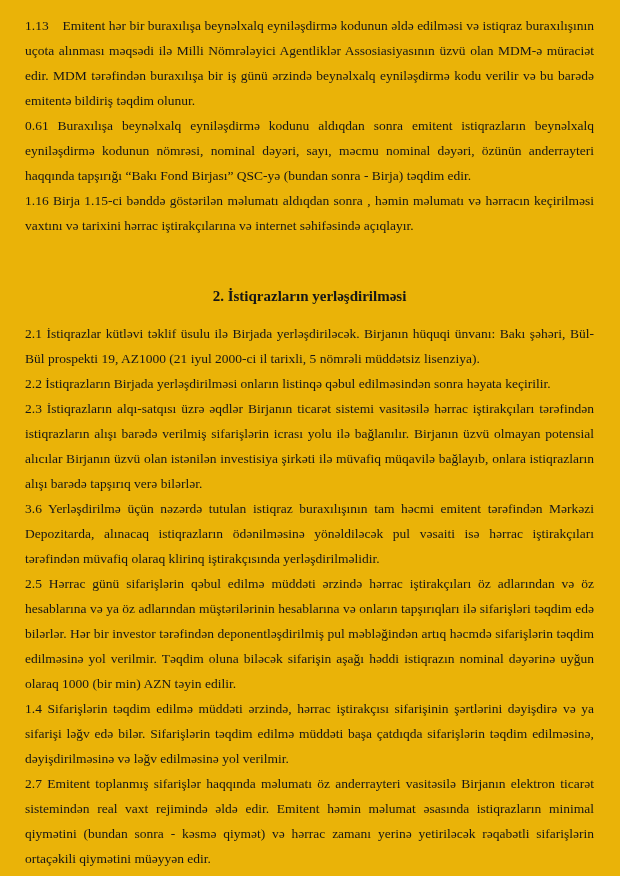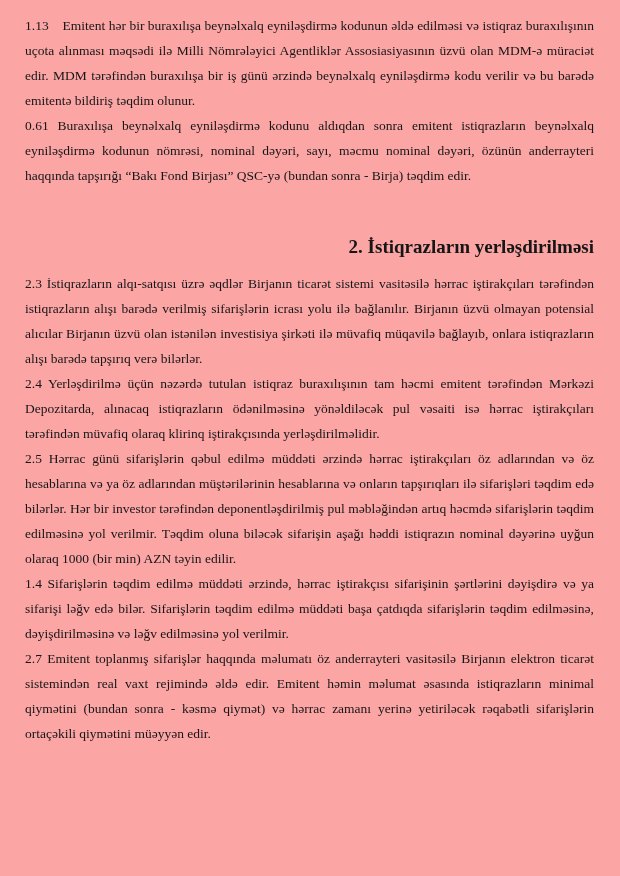--- a/index.html
+++ b/index.html
@@ -6,50 +6,53 @@
     margin: 0;
     padding: 0;
     background: #e9e7e2;
   }
   .page {
     position: relative;
     width: 620px;
     height: 876px;
     box-sizing: border-box;
     margin: 0 auto;
-    background: #fca5a5;
+    background: #eab308;
     padding: 13px 26px 8px 25px;
     font-family: "Liberation Serif", "DejaVu Serif", serif;
     font-size: 13.5px;
     line-height: 25px;
     color: #161616;
     text-align: justify;
     overflow: hidden;
   }
   .para {
     margin: 0;
     text-justify: inter-word;
   }
   .section-heading {
     margin: 46px 0 12px 0;
-    text-align: right;
-    font-size: 19px;
+    text-align: center;
+    font-size: 15px;
     font-weight: bold;
     line-height: 25px;
   }
 </style>
 </head>
 <body>
 
 <div class="page">
 
   <p class="para">1.13&nbsp;&nbsp;&nbsp;&nbsp;Emitent hər bir buraxılışa beynəlxalq eyniləşdirmə kodunun əldə edilməsi və istiqraz buraxılışının uçota alınması məqsədi ilə Milli Nömrələyici Agentliklər Assosiasiyasının üzvü olan MDM-ə müraciət edir. MDM tərəfindən buraxılışa bir iş günü ərzində beynəlxalq eyniləşdirmə kodu verilir və bu barədə emitentə bildiriş təqdim olunur.</p>
   <p class="para">0.61 Buraxılışa beynəlxalq eyniləşdirmə kodunu aldıqdan sonra emitent istiqrazların beynəlxalq eyniləşdirmə kodunun nömrəsi, nominal dəyəri, sayı, məcmu nominal dəyəri, özünün anderrayteri haqqında tapşırığı “Bakı Fond Birjası” QSC-yə (bundan sonra - Birja) təqdim edir.</p>
+  <p class="para">1.16 Birja 1.15-ci bənddə göstərilən məlumatı aldıqdan sonra , həmin məlumatı və hərracın keçirilməsi vaxtını və tarixini hərrac iştirakçılarına və internet səhifəsində açıqlayır.</p>
 
   <h2 class="section-heading">2. İstiqrazların yerləşdirilməsi</h2>
 
+  <p class="para">2.1 İstiqrazlar kütləvi təklif üsulu ilə Birjada yerləşdiriləcək. Birjanın hüquqi ünvanı: Bakı şəhəri, Bül-Bül prospekti 19, AZ1000 (21 iyul 2000-ci il tarixli, 5 nömrəli müddətsiz lisenziya).</p>
+  <p class="para">2.2 İstiqrazların Birjada yerləşdirilməsi onların listinqə qəbul edilməsindən sonra həyata keçirilir.</p>
   <p class="para">2.3 İstiqrazların alqı-satqısı üzrə əqdlər Birjanın ticarət sistemi vasitəsilə hərrac iştirakçıları tərəfindən istiqrazların alışı barədə verilmiş sifarişlərin icrası yolu ilə bağlanılır. Birjanın üzvü olmayan potensial alıcılar Birjanın üzvü olan istənilən investisiya şirkəti ilə müvafiq müqavilə bağlayıb, onlara istiqrazların alışı barədə tapşırıq verə bilərlər.</p>
-  <p class="para">2.4 Yerləşdirilmə üçün nəzərdə tutulan istiqraz buraxılışının tam həcmi emitent tərəfindən Mərkəzi Depozitarda, alınacaq istiqrazların ödənilməsinə yönəldiləcək pul vəsaiti isə hərrac iştirakçıları tərəfindən müvafiq olaraq klirinq iştirakçısında yerləşdirilməlidir.</p>
+  <p class="para">3.6 Yerləşdirilmə üçün nəzərdə tutulan istiqraz buraxılışının tam həcmi emitent tərəfindən Mərkəzi Depozitarda, alınacaq istiqrazların ödənilməsinə yönəldiləcək pul vəsaiti isə hərrac iştirakçıları tərəfindən müvafiq olaraq klirinq iştirakçısında yerləşdirilməlidir.</p>
   <p class="para">2.5 Hərrac günü sifarişlərin qəbul edilmə müddəti ərzində hərrac iştirakçıları öz adlarından və öz hesablarına və ya öz adlarından müştərilərinin hesablarına və onların tapşırıqları ilə sifarişləri təqdim edə bilərlər. Hər bir investor tərəfindən deponentləşdirilmiş pul məbləğindən artıq həcmdə sifarişlərin təqdim edilməsinə yol verilmir. Təqdim oluna biləcək sifarişin aşağı həddi istiqrazın nominal dəyərinə uyğun olaraq 1000 (bir min) AZN təyin edilir.</p>
   <p class="para">1.4 Sifarişlərin təqdim edilmə müddəti ərzində, hərrac iştirakçısı sifarişinin şərtlərini dəyişdirə və ya sifarişi ləğv edə bilər. Sifarişlərin təqdim edilmə müddəti başa çatdıqda sifarişlərin təqdim edilməsinə, dəyişdirilməsinə və ləğv edilməsinə yol verilmir.</p>
   <p class="para">2.7 Emitent toplanmış sifarişlər haqqında məlumatı öz anderrayteri vasitəsilə Birjanın elektron ticarət sistemindən real vaxt rejimində əldə edir. Emitent həmin məlumat əsasında istiqrazların minimal qiymətini (bundan sonra - kəsmə qiymət) və hərrac zamanı yerinə yetiriləcək rəqabətli sifarişlərin ortaçəkili qiymətini müəyyən edir.</p>
 
 </div>
 
 </body></html>

